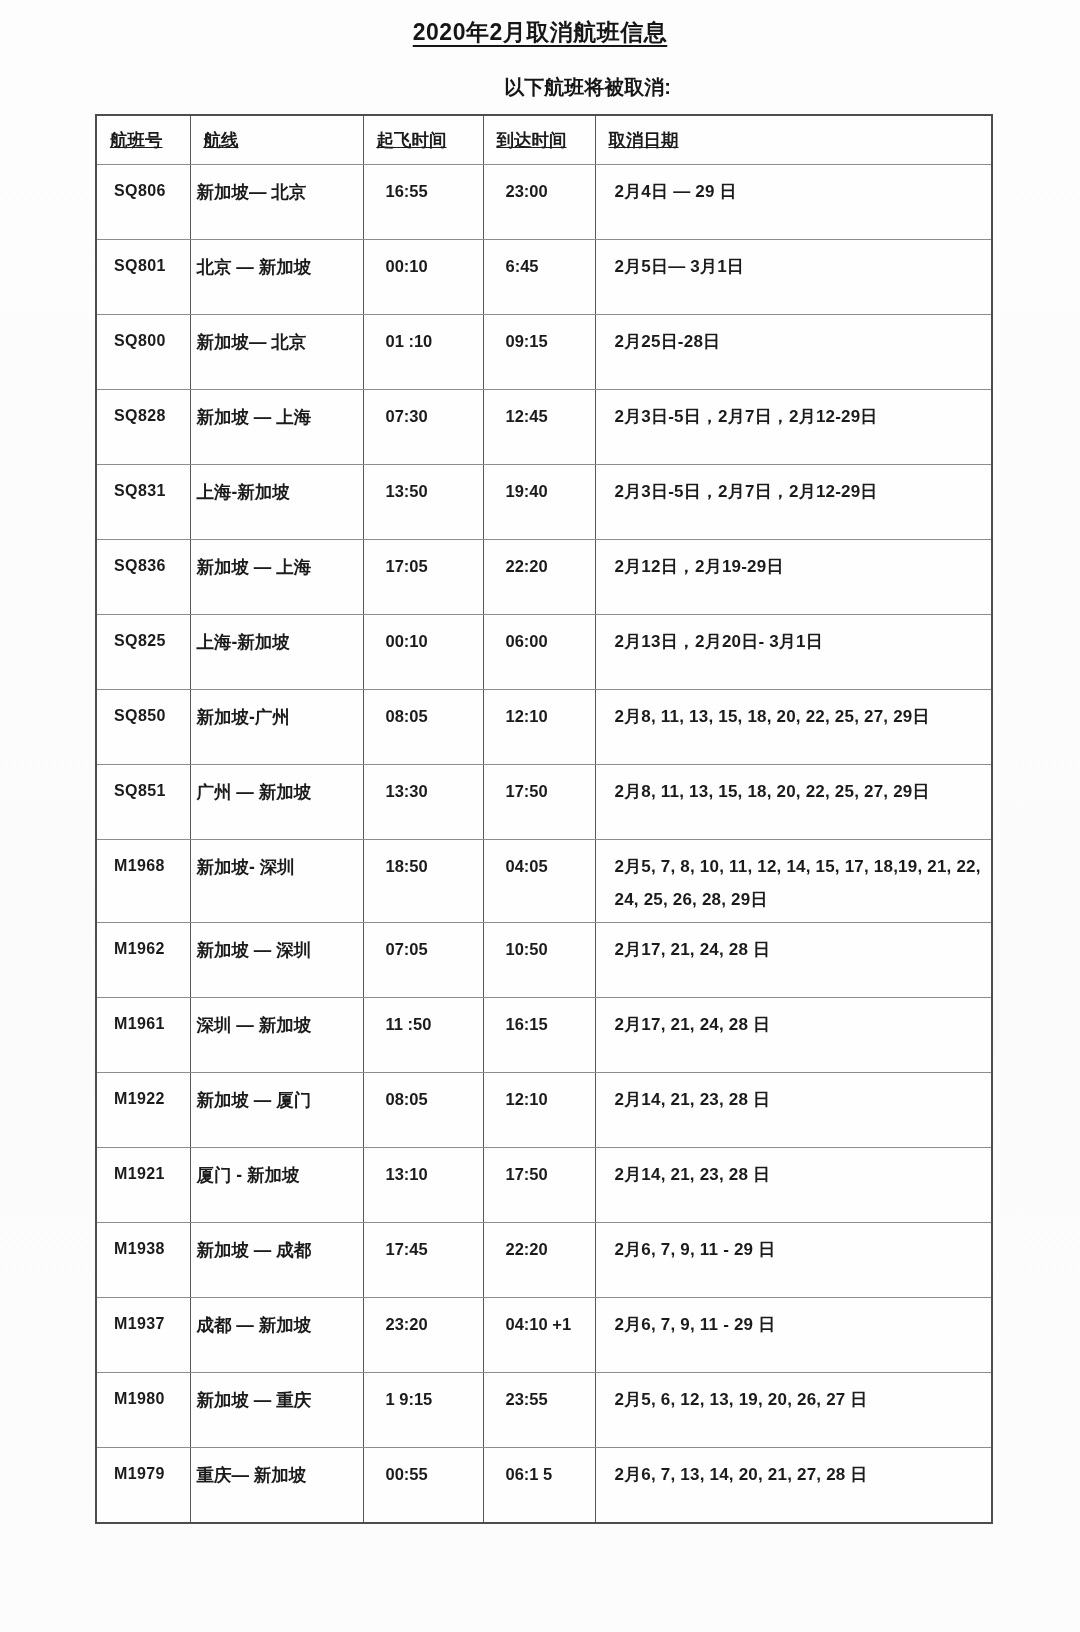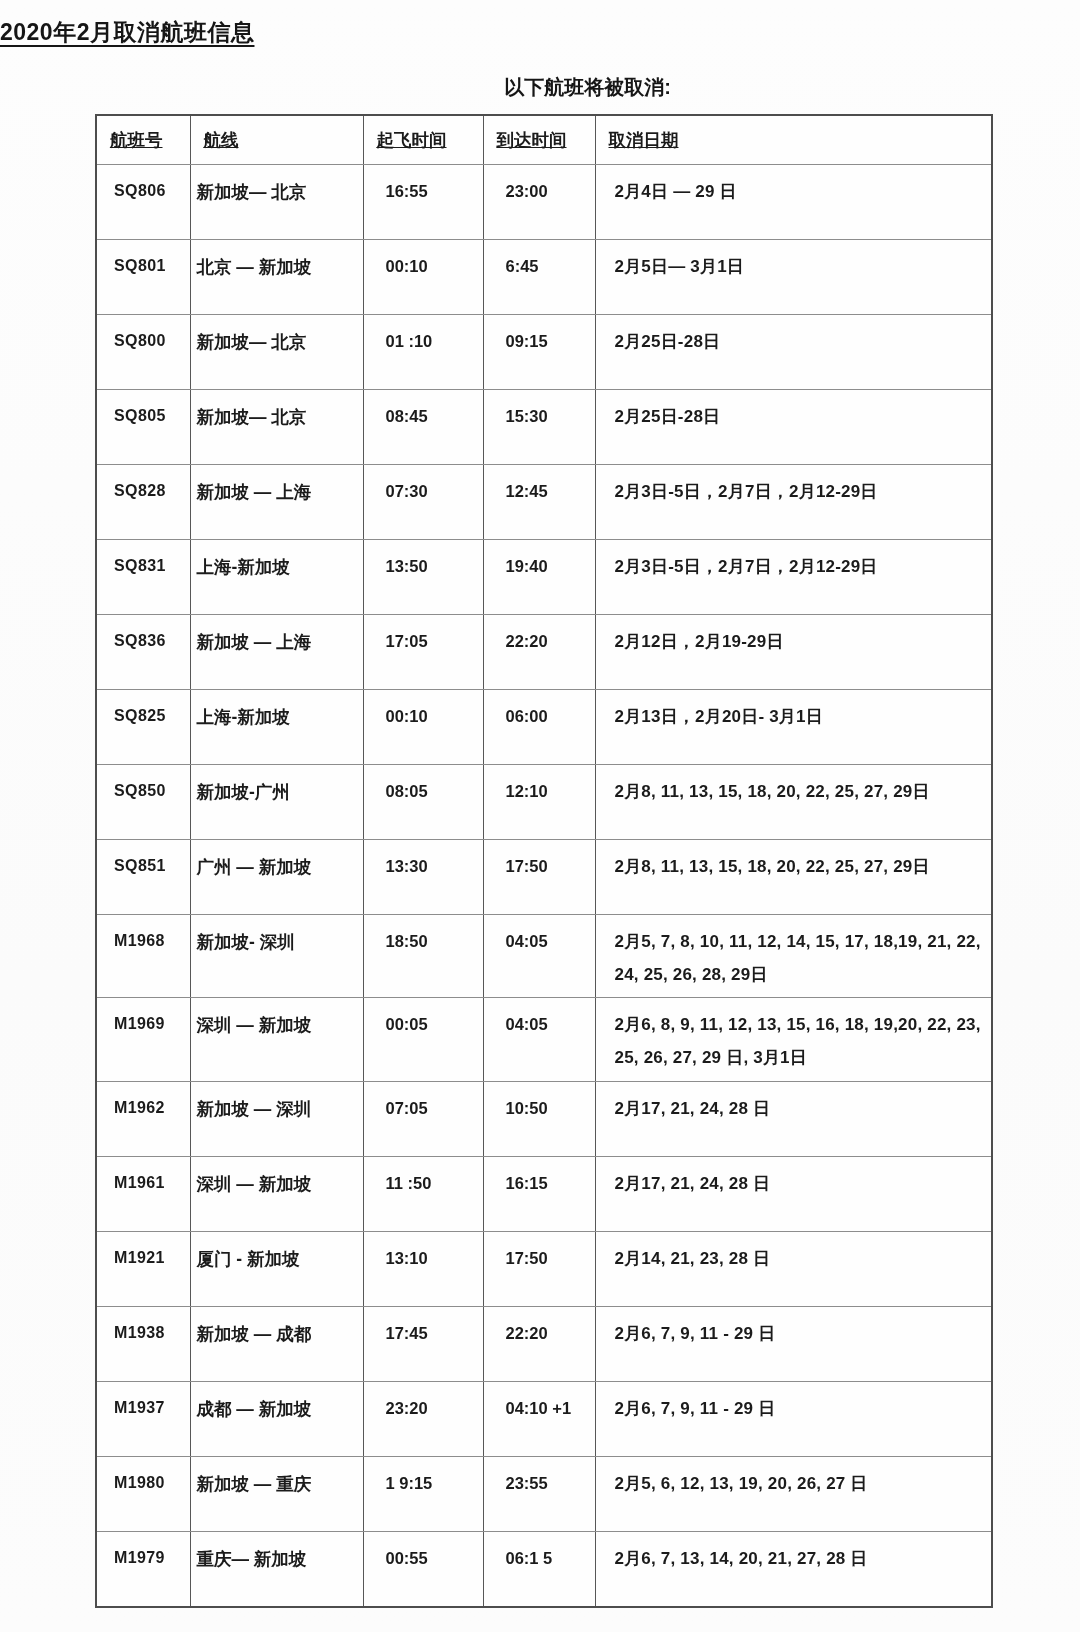--- a/index.html
+++ b/index.html
@@ -16,20 +16,21 @@
     overflow: hidden;
   }
   .page {
     width: 1080px;
     height: 1632px;
     background: linear-gradient(180deg, #fdfdfd 0%, #fbfbfb 60%, #fcfcfc 100%);
   }
   .title {
     margin: 0;
     padding-top: 17px;
+    text-align: center;
     font-size: 23px;
     font-weight: 700;
     color: #161616;
     letter-spacing: 0.5px;
   }
   .title .underlined {
     text-decoration: underline;
     text-underline-offset: 5px;
     text-decoration-thickness: 2px;
   }
@@ -142,27 +143,20 @@
           <td class="cell-dates">2月5日— 3月1日</td>
         </tr>
         <tr>
           <td class="cell-flight">SQ800</td>
           <td class="cell-route">新加坡— 北京</td>
           <td class="cell-dep">01 :10</td>
           <td class="cell-arr">09:15</td>
           <td class="cell-dates">2月25日-28日</td>
         </tr>
         <tr>
-          <td class="cell-flight">SQ805</td>
-          <td class="cell-route">新加坡— 北京</td>
-          <td class="cell-dep">08:45</td>
-          <td class="cell-arr">15:30</td>
-          <td class="cell-dates">2月25日-28日</td>
-        </tr>
-        <tr>
           <td class="cell-flight">SQ828</td>
           <td class="cell-route">新加坡 — 上海</td>
           <td class="cell-dep">07:30</td>
           <td class="cell-arr">12:45</td>
           <td class="cell-dates">2月3日-5日，2月7日，2月12-29日</td>
         </tr>
         <tr>
           <td class="cell-flight">SQ831</td>
           <td class="cell-route">上海-新加坡</td>
           <td class="cell-dep">13:50</td>
@@ -198,41 +192,41 @@
           <td class="cell-dates">2月8, 11, 13, 15, 18, 20, 22, 25, 27, 29日</td>
         </tr>
         <tr>
           <td class="cell-flight">M1968</td>
           <td class="cell-route">新加坡- 深圳</td>
           <td class="cell-dep">18:50</td>
           <td class="cell-arr">04:05</td>
           <td class="cell-dates">2月5, 7, 8, 10, 11, 12, 14, 15, 17, 18,19, 21, 22, 24, 25, 26, 28, 29日</td>
         </tr>
         <tr>
-          <td class="cell-flight">M1969</td>
-          <td class="cell-route">深圳 — 新加坡</td>
-          <td class="cell-dep">00:05</td>
-          <td class="cell-arr">04:05</td>
-          <td class="cell-dates">2月6, 8, 9, 11, 12, 13, 15, 16, 18, 19,20, 22, 23, 25, 26, 27, 29 日, 3月1日</td>
-        </tr>
-        <tr>
           <td class="cell-flight">M1962</td>
           <td class="cell-route">新加坡 — 深圳</td>
           <td class="cell-dep">07:05</td>
           <td class="cell-arr">10:50</td>
           <td class="cell-dates">2月17, 21, 24, 28 日</td>
         </tr>
         <tr>
           <td class="cell-flight">M1961</td>
           <td class="cell-route">深圳 — 新加坡</td>
           <td class="cell-dep">11 :50</td>
           <td class="cell-arr">16:15</td>
           <td class="cell-dates">2月17, 21, 24, 28 日</td>
         </tr>
         <tr>
+          <td class="cell-flight">M1922</td>
+          <td class="cell-route">新加坡 — 厦门</td>
+          <td class="cell-dep">08:05</td>
+          <td class="cell-arr">12:10</td>
+          <td class="cell-dates">2月14, 21, 23, 28 日</td>
+        </tr>
+        <tr>
           <td class="cell-flight">M1921</td>
           <td class="cell-route">厦门 - 新加坡</td>
           <td class="cell-dep">13:10</td>
           <td class="cell-arr">17:50</td>
           <td class="cell-dates">2月14, 21, 23, 28 日</td>
         </tr>
         <tr>
           <td class="cell-flight">M1938</td>
           <td class="cell-route">新加坡 — 成都</td>
           <td class="cell-dep">17:45</td>

